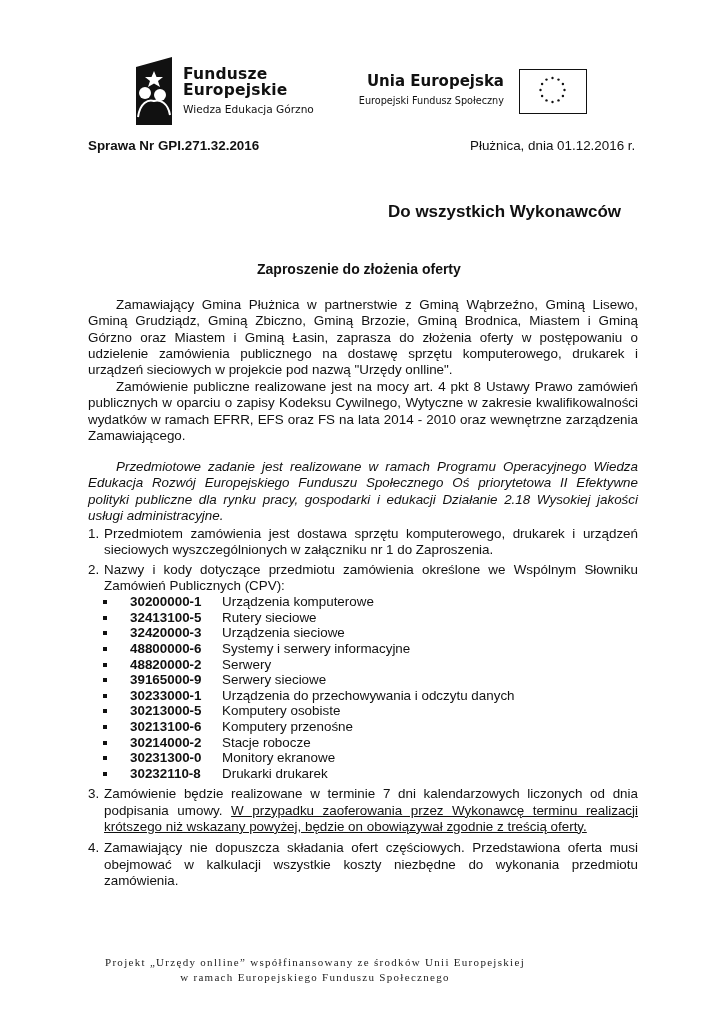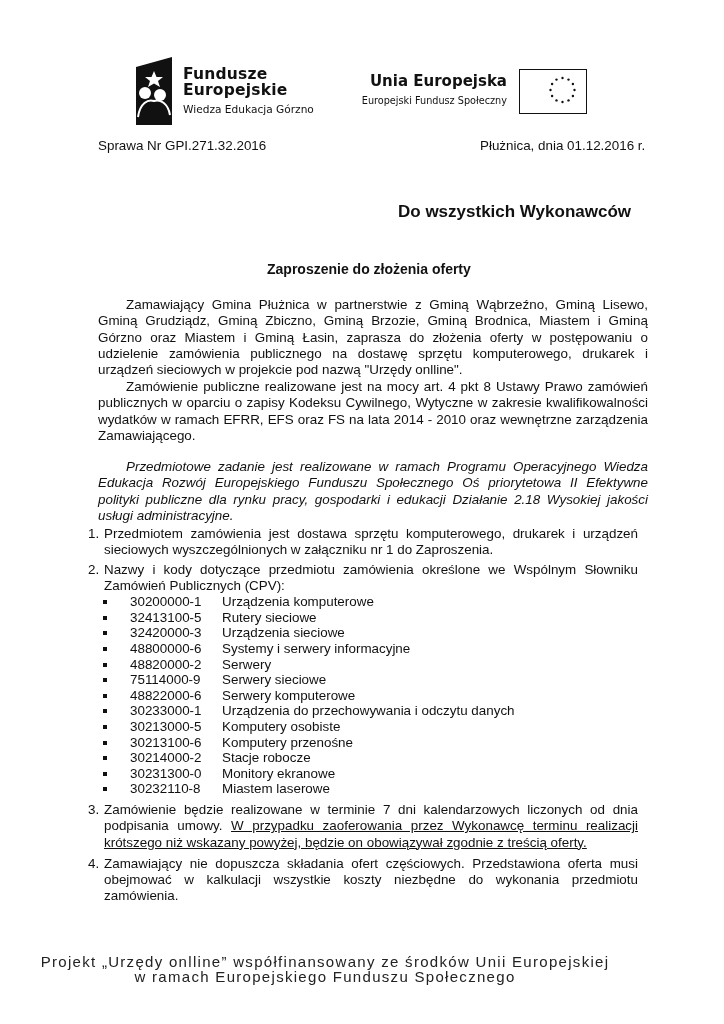--- a/index.html
+++ b/index.html
@@ -1,48 +1,48 @@
 <!DOCTYPE html>
 <html><head>
 <meta charset="utf-8">
 <style>
   html, body { margin: 0; padding: 0; background: #ffffff; }
   body { width: 724px; height: 1024px; position: relative; overflow: hidden;
          font-family: "Liberation Sans", sans-serif; color: #111; font-size: 13.4px; }
-  .abs { position: absolute; padding-left: 10px; }
+  .abs { position: absolute; }
   
   .fe-logo { left: 136px; top: 55px; width: 180px; height: 72px; }
   .fe-mark { position: absolute; left: 0; top: 2px; width: 36px; height: 68px; }
   .fe-text { position: absolute; left: 47px; top: 11px; font-family: "DejaVu Sans", sans-serif; }
   .fe-t1 { font-size: 15.5px; font-weight: bold; line-height: 16px; letter-spacing: 0.2px; }
   .fe-t2 { font-size: 10.6px; line-height: 18px; margin-top: 2px; }
-  .ue-text { left: 341px; top: 72px; text-align: right; width: 156px; font-family: "DejaVu Sans", sans-serif; }
+  .ue-text { left: 348px; top: 72px; text-align: right; width: 156px; font-family: "DejaVu Sans", sans-serif; }
   .ue-t1 { font-size: 15px; font-weight: bold; line-height: 18px; text-align: right; }
   .ue-t2 { font-size: 9.7px; line-height: 18px; margin-top: 2px; }
   .eu-flag { left: 519px; top: 69px; width: 68px; height: 45px; border: 1.5px solid #111; box-sizing: border-box; }
   
-  .meta-left { left: 88px; top: 138px; }
+  .meta-left { left: 88px; top: 138px; font-weight: bold; }
   .meta-right { left: 470px; top: 138px; }
   .recipient { left: 388px; top: 202px; font-weight: bold; font-size: 17px; }
   .title { left: 257px; top: 261px; font-weight: bold; font-size: 14px; }
   .para { left: 88px; width: 550px; text-align: justify; line-height: 16.3px; }
   .para p { margin: 0; text-indent: 28px; }
   .p1 { top: 297px; }
   .p2 { top: 379px; }
   .p3 { top: 459px; font-style: italic; }
   ol.main { position: absolute; left: 88px; width: 550px; margin: 0; padding: 0; list-style: none; }
   ol.main li.item { position: relative; padding-left: 16px; text-align: justify; line-height: 16.3px; }
   ol.main li .num { position: absolute; left: 0; top: 0; }
   ul.cpv { list-style: none; margin: 0; padding: 0; }
   ul.cpv li { position: relative; padding-left: 27px; line-height: 15.6px; white-space: nowrap; }
   ul.cpv li .sq { position: absolute; left: 0; top: 6px; width: 4px; height: 4px; background: #111; }
-  ul.cpv li .code { display: inline-block; width: 92px; }
+  ul.cpv li .code { display: inline-block; width: 92px; font-weight: bold; }
   .u { text-decoration: underline; }
-  .footer { left: 0; width: 630px; top: 955px; text-align: center; font-family: Liberation Sans, sans-serif;
-            font-size: 15px; letter-spacing: 1.3px; line-height: 14.5px; color: #222; }
+  .footer { left: 0; width: 630px; top: 955px; text-align: center; font-family: Liberation Serif, serif;
+            font-size: 11px; letter-spacing: 1.3px; line-height: 14.5px; color: #222; }
 </style>
 </head>
 <body>
 
 <div class="abs fe-logo">
   <svg class="fe-mark" viewBox="0 0 36 68">
     <polygon points="0,10 36,0 36,68 0,68" fill="#111"></polygon>
     <polygon points="18,14 20.5,20 27,20 22,24 24,30 18,26.5 12,30 14,24 9,20 15.5,20" fill="#fff"></polygon>
     <circle cx="9" cy="36" r="6" fill="#fff"></circle>
     <path d="M2,60 C4,46 12,42 18,44 C24,42 32,46 34,58" stroke="#fff" stroke-width="2" fill="none"></path>
@@ -101,28 +101,27 @@
   </li>
   <li class="item" style="margin-bottom:5px;">
     <span class="num">2.</span>
     <span>Nazwy i kody dotyczące przedmiotu zamówienia określone we Wspólnym Słowniku Zamówień Publicznych (CPV):</span>
     <ul class="cpv" style="margin-left:-1px;">
       <li><span class="sq"></span><span class="code">30200000-1</span><span>Urządzenia komputerowe</span></li>
       <li><span class="sq"></span><span class="code">32413100-5</span><span>Rutery sieciowe</span></li>
       <li><span class="sq"></span><span class="code">32420000-3</span><span>Urządzenia sieciowe</span></li>
       <li><span class="sq"></span><span class="code">48800000-6</span><span>Systemy i serwery informacyjne</span></li>
       <li><span class="sq"></span><span class="code">48820000-2</span><span>Serwery</span></li>
-      <li><span class="sq"></span><span class="code">75114000-9</span><span>Serwery sieciowe</span></li>
-      <li><span class="sq"></span><span class="code">48822000-6</span><span>Serwery komputerowe</span></li>
+      <li><span class="sq"></span><span class="code">39165000-9</span><span>Serwery sieciowe</span></li>
       <li><span class="sq"></span><span class="code">30233000-1</span><span>Urządzenia do przechowywania i odczytu danych</span></li>
       <li><span class="sq"></span><span class="code">30213000-5</span><span>Komputery osobiste</span></li>
       <li><span class="sq"></span><span class="code">30213100-6</span><span>Komputery przenośne</span></li>
       <li><span class="sq"></span><span class="code">30214000-2</span><span>Stacje robocze</span></li>
       <li><span class="sq"></span><span class="code">30231300-0</span><span>Monitory ekranowe</span></li>
-      <li><span class="sq"></span><span class="code">30232110-8</span><span>Miastem laserowe</span></li>
+      <li><span class="sq"></span><span class="code">30232110-8</span><span>Drukarki drukarek</span></li>
     </ul>
   </li>
   <li class="item" style="margin-bottom:5px;">
     <span class="num">3.</span>
     <span>Zamówienie będzie realizowane w terminie 7 dni kalendarzowych liczonych od dnia podpisania umowy.</span>
     <span class="u">W przypadku zaoferowania przez Wykonawcę terminu realizacji krótszego niż wskazany powyżej, będzie on obowiązywał zgodnie z treścią oferty.</span>
   </li>
   <li class="item">
     <span class="num">4.</span>
     <span>Zamawiający nie dopuszcza składania ofert częściowych. Przedstawiona oferta musi obejmować w kalkulacji wszystkie koszty niezbędne do wykonania przedmiotu zamówienia.</span>

